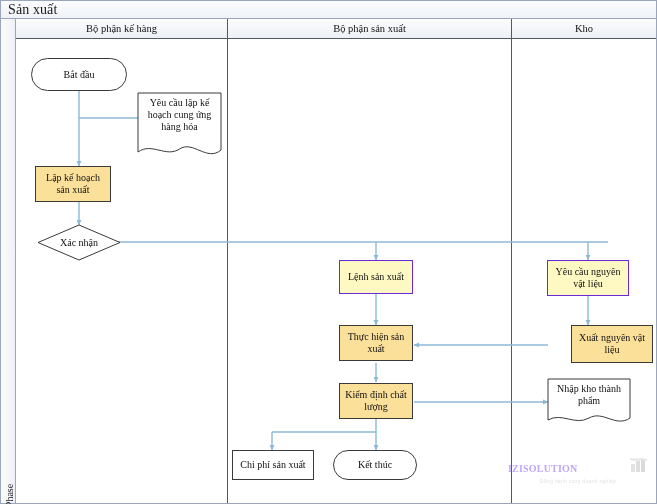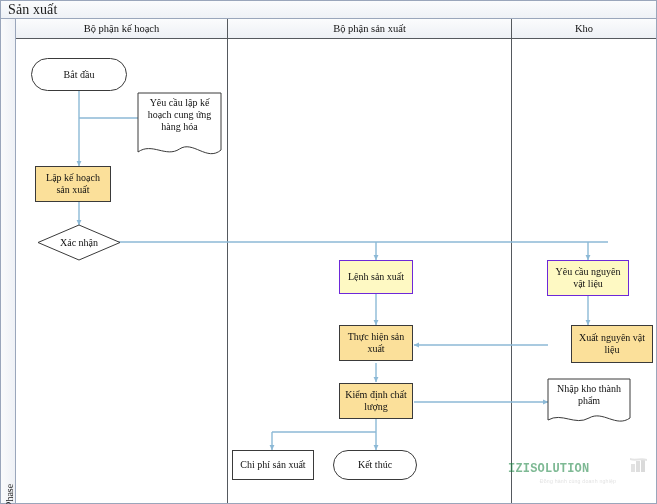--- a/index.html
+++ b/index.html
@@ -155,24 +155,24 @@
   }
 
   
   .watermark {
     position: absolute;
     left: 508px; top: 461px;
     width: 140px; height: 34px;
     opacity: 0.55;
   }
   .wm-name {
-    font-family: Liberation Mono, monospace;
-    font-size: 12px;
+    font-family: Liberation Serif, serif;
+    font-size: 10px;
     font-weight: bold;
-    color: #15803d;
+    color: #8b5cf6;
     letter-spacing: 0.2px;
     line-height: 16px;
   }
   .wm-tag {
     font-family: "Liberation Sans", sans-serif;
     font-size: 5.2px;
     color: #c9c9c9;
     text-align: center;
     letter-spacing: 0.2px;
     margin-top: 1px;
@@ -191,21 +191,21 @@
 
   <div class="title-bar">
     <span class="title-bar-text">Sản xuất</span>
   </div>
 
   <div class="phase-spine">
     <span class="phase-label">Phase</span>
   </div>
 
   <div class="lane-header lane-1">
-    <span>Bộ phận kế hoạch</span>
+    <span>Bộ phận kế hàng</span>
   </div>
   <div class="lane-header lane-2">
     <span>Bộ phận sản xuất</span>
   </div>
   <div class="lane-header lane-3">
     <span>Kho</span>
   </div>
 
   <div class="lane-body lane-1"></div>
   <div class="lane-body lane-2"></div>

